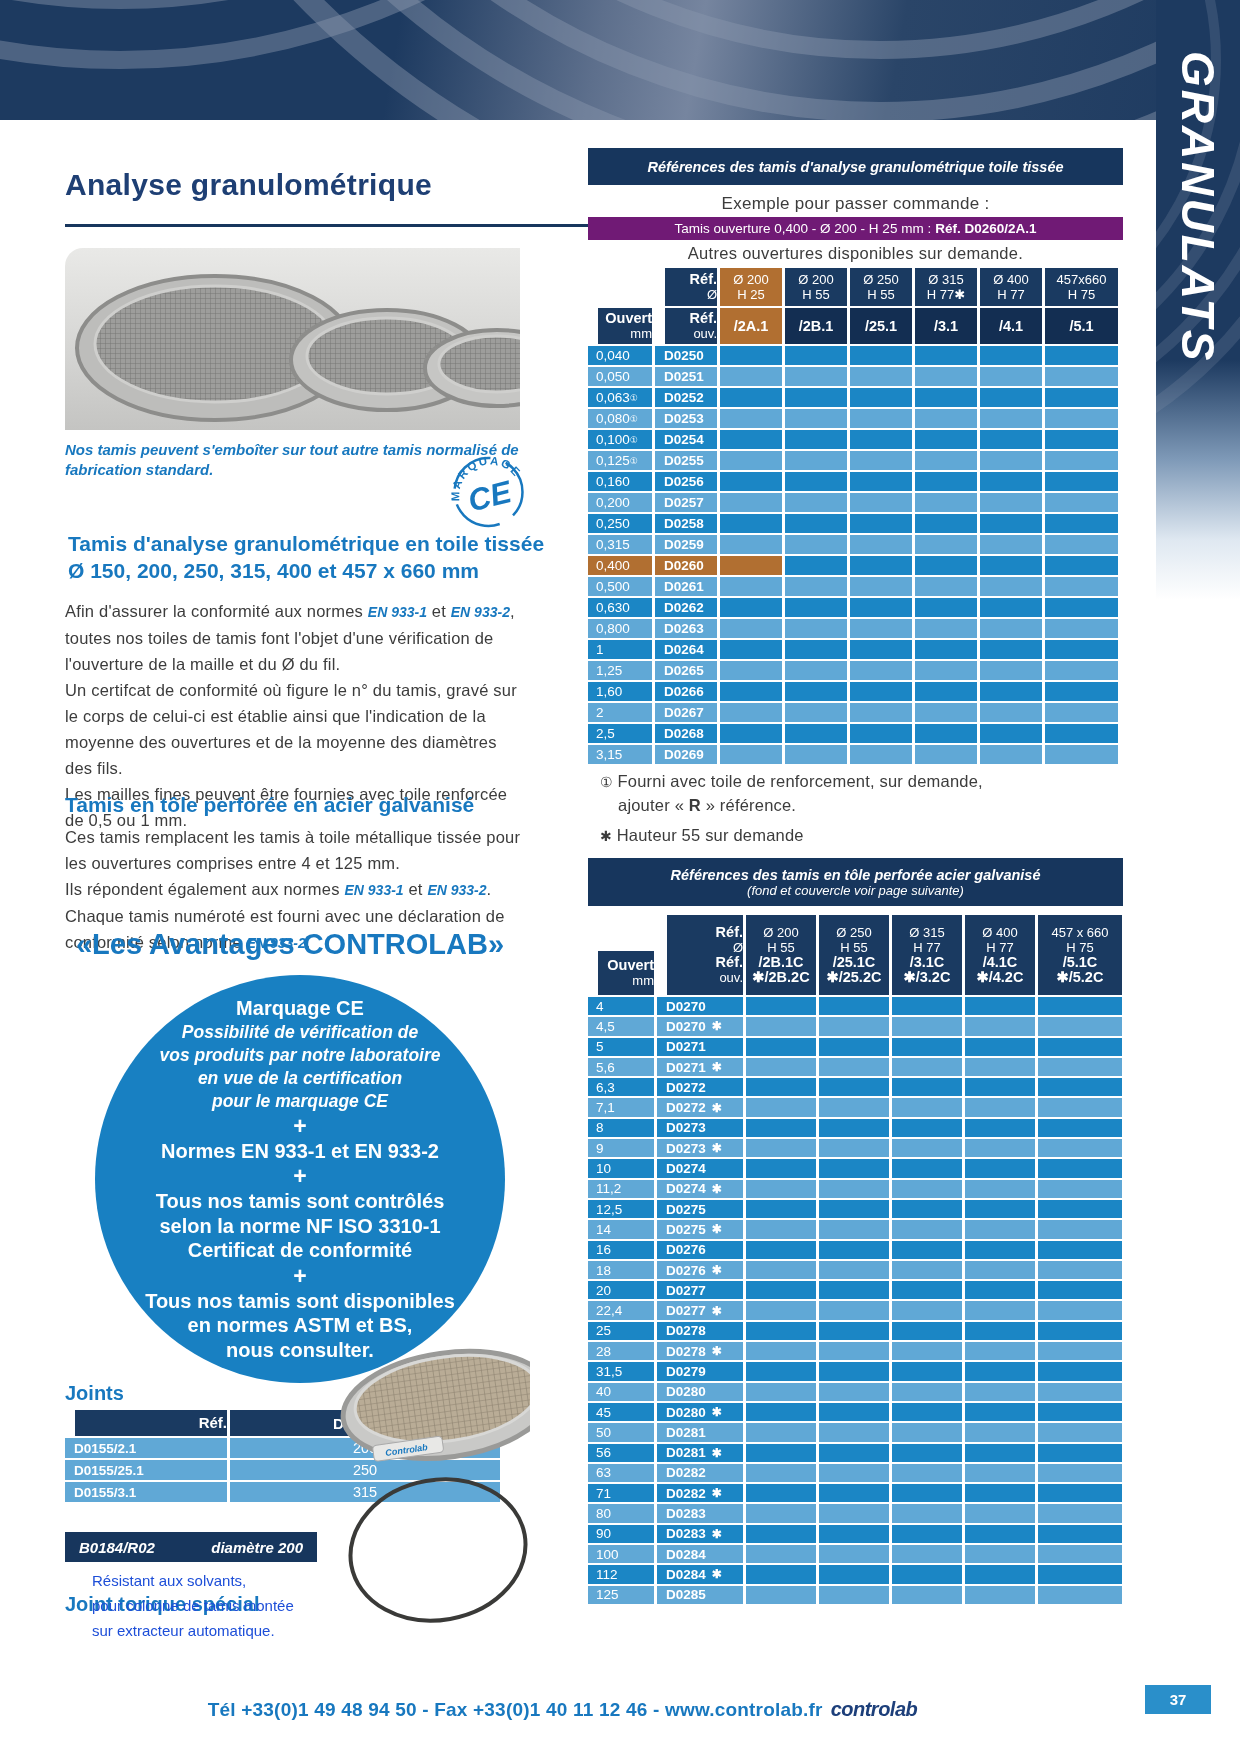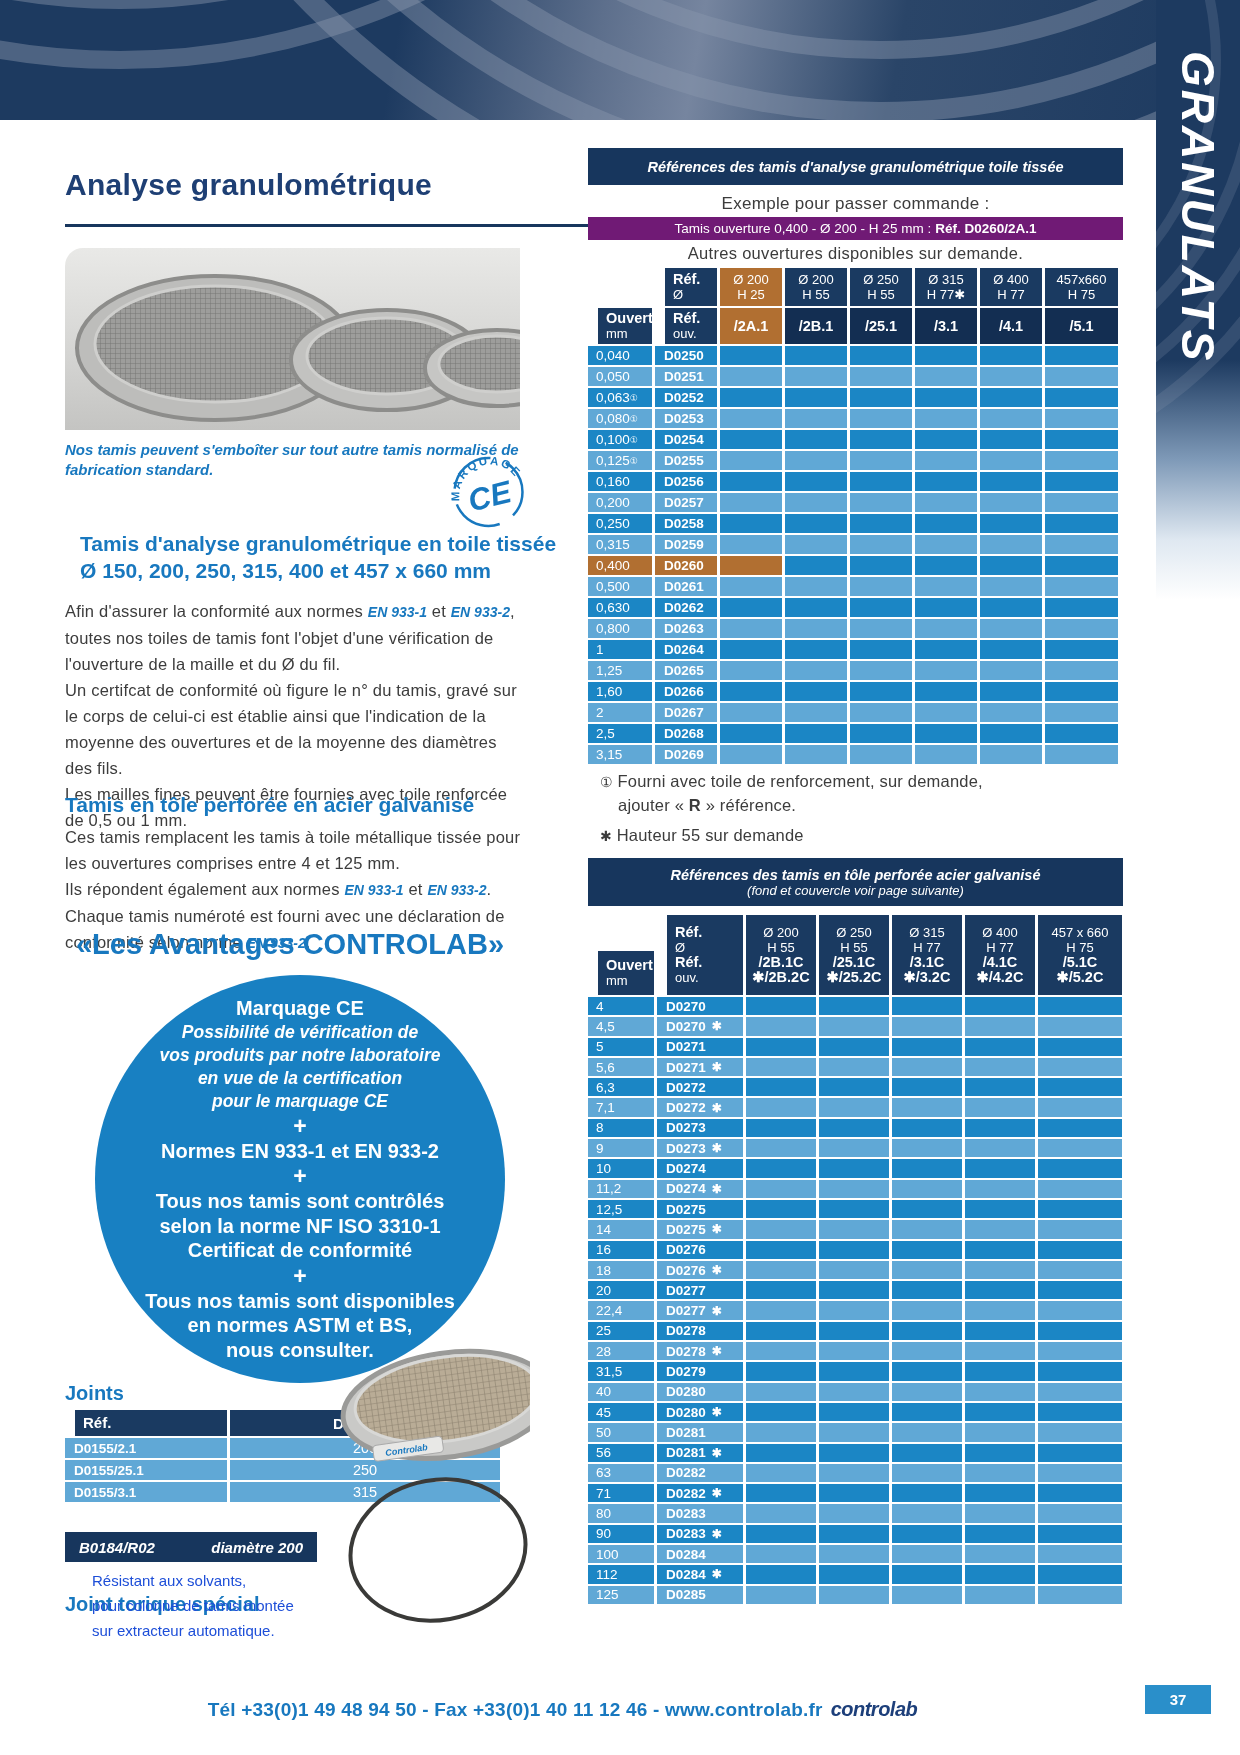--- a/index.html
+++ b/index.html
@@ -19,21 +19,21 @@
   .blue-h{color:#1878bf;font-weight:bold;}
   .body-txt{color:#3c3c3c;font-size:16.5px;line-height:26px;letter-spacing:.2px;}
   .body-txt p{margin:0;}
   .norm{color:#1878bf;font-weight:bold;font-style:italic;font-size:.85em;letter-spacing:0;}
 
   .photo1{position:absolute;left:65px;top:248px;width:455px;height:182px;border-radius:18px 0 0 0;overflow:hidden;
     background:linear-gradient(180deg,#e9e9e7 0%,#d4d4d2 60%,#c4c4c2 100%);}
   .caption{position:absolute;left:65px;top:440px;width:455px;font-size:15px;font-weight:bold;font-style:italic;color:#1878bf;line-height:20px;}
   .ce{position:absolute;left:450px;top:452px;width:76px;height:76px;transform:rotate(-14deg);}
 
-  .s1-head{position:absolute;left:80px;top:530px;font-size:21px;line-height:27px;}
+  .s1-head{position:absolute;left:68px;top:530px;font-size:21px;line-height:27px;}
   .s1-body{position:absolute;left:65px;top:598px;width:462px;}
   .s2-head{position:absolute;left:65px;top:793px;font-size:21px;}
   .s2-body{position:absolute;left:65px;top:824px;width:470px;}
 
   .av-head{position:absolute;left:40px;top:928px;width:500px;text-align:center;font-size:29px;}
   .circle{position:absolute;left:95px;top:975px;width:410px;height:408px;border-radius:50%;background:#1880c2;
     display:flex;flex-direction:column;align-items:center;justify-content:center;color:#fff;text-align:center;padding:0 28px;box-sizing:border-box;}
   .cl{line-height:24.5px;}
   .cl.bold{font-weight:bold;font-size:20px;}
   .cl.italic{font-weight:bold;font-style:italic;font-size:17.5px;line-height:23px;}
@@ -61,21 +61,21 @@
 
   .c{display:flex;align-items:center;color:#fff;font-size:14px;overflow:hidden;}
   .c.blank{background:transparent;}
   .c.navy{background:#1a3a61;}
   .c.navy2{background:#132e52;}
   .c.dark{background:#1b86c5;}
   .c.light{background:#60a8d6;}
   .c.orange{background:#b16f31;}
   .hdr{flex-direction:column;justify-content:center;line-height:15px;text-align:center;font-size:13px;}
   .hdr b{font-size:14.5px;}
-  .hl{align-items:flex-start;padding-left:8px;text-align:left;margin-left:10px;}
+  .hl{align-items:flex-end;padding-left:8px;text-align:left;margin-left:10px;}
   .self-end{align-self:end;height:44px;}
   .code{justify-content:center;font-weight:bold;font-size:14.5px;}
   .ouv{padding-left:8px;font-size:13.5px;}
   .ref{padding-left:9px;font-weight:bold;font-size:13.5px;}
   .star{font-size:12px;margin-left:6px;}
   sup{font-size:9px;}
 
   .fn{position:absolute;left:600px;width:535px;color:#3c3c3c;font-size:16.5px;letter-spacing:.2px;}
   .fn .mark{font-size:14px;}
   .t2-title{position:absolute;left:588px;top:858px;width:535px;height:48px;background:#17365d;color:#fff;

